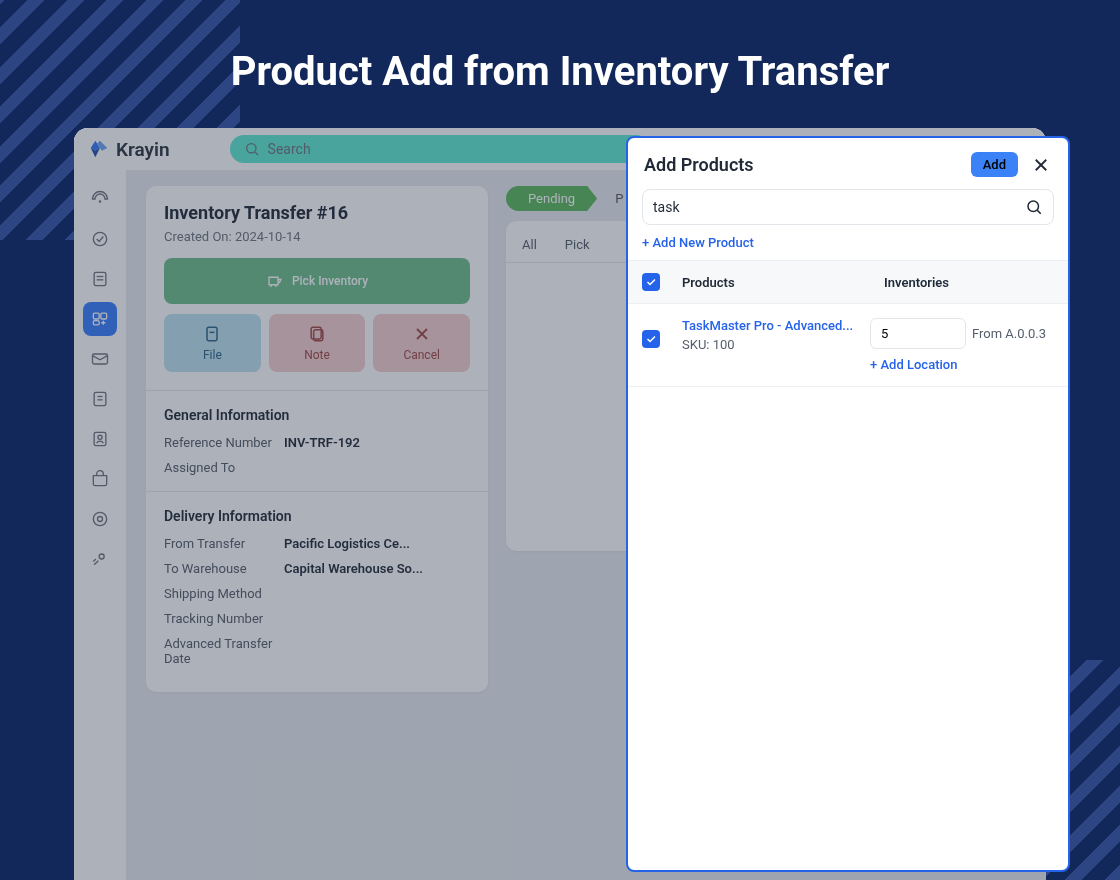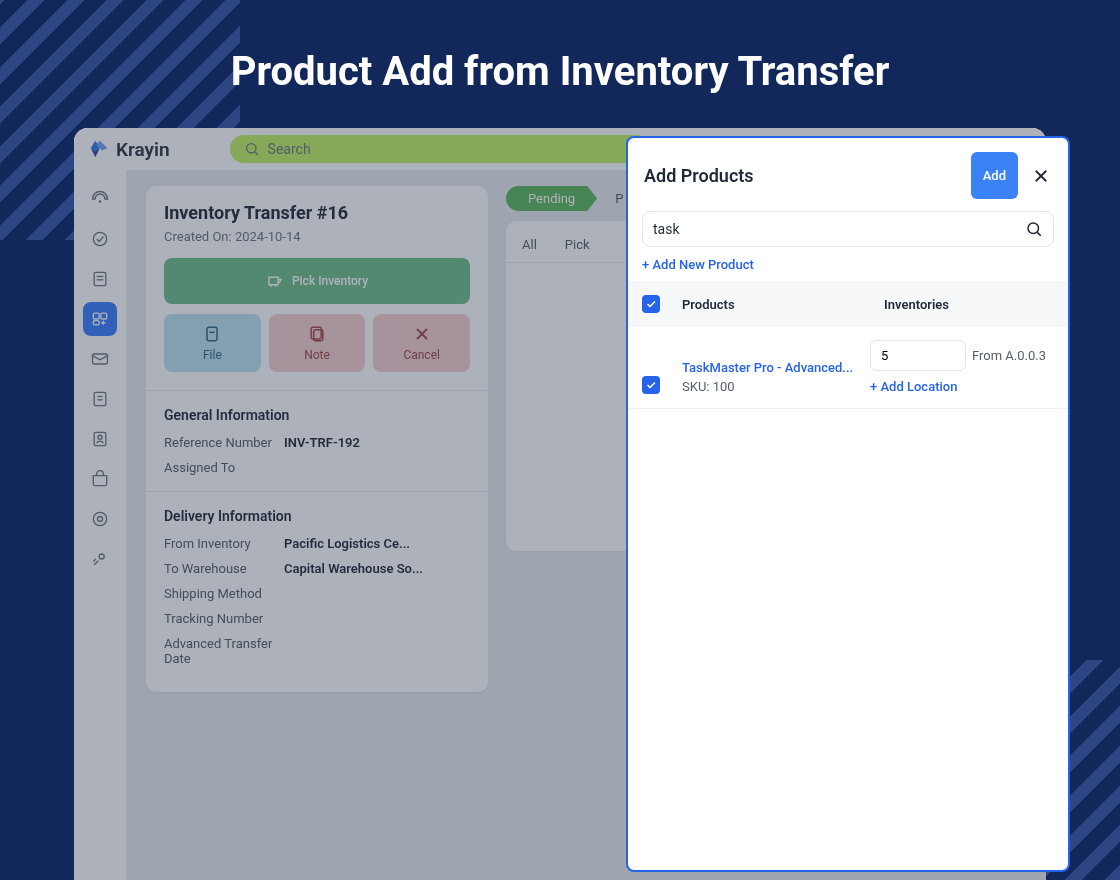--- a/index.html
+++ b/index.html
@@ -78,21 +78,21 @@
       gap: 6px;
       color: #2a3540;
       font-weight: 600;
       font-size: 19px;
     }
     .logo-icon svg { display: block; }
     .search-wrap {
       display: flex;
       align-items: center;
       gap: 8px;
-      background: #bef264;
+      background: #5eead4;
       border-radius: 18px;
       padding: 6px 14px;
       color: #6e7680;
       font-size: 14px;
       width: 420px;
     }
     
     .app-body {
       display: flex;
       height: calc(100% - 42px);
@@ -279,24 +279,24 @@
       font-weight: 600;
       color: #1f2937;
     }
     .modal-header-right {
       display: flex;
       align-items: center;
       gap: 12px;
     }
     .add-btn {
       background: #3b82f6;
-      color: #ffffff;
+      color: #000000;
       border: none;
       border-radius: 6px;
-      padding: 16px 12px;
+      padding: 5px 12px;
       font-size: 13px;
       font-weight: 500;
       cursor: pointer;
     }
     .close-btn {
       background: none;
       border: none;
       cursor: pointer;
       color: #1f2937;
       width: 22px;
@@ -343,21 +343,21 @@
       font-weight: 600;
       color: #1f2937;
     }
     .th-check { width: 40px; }
     .th-products { flex: 1; }
     .th-inv { width: 170px; }
     
     .table-row {
       display: flex;
       padding: 14px 14px;
-      align-items: flex-end;
+      align-items: flex-start;
       border-bottom: 1px solid #eceff3;
       font-size: 13px;
     }
     .td-check { width: 40px; padding-top: 12px; }
     .td-product { flex: 1; }
     .product-name { color: #2563eb; font-weight: 500; margin-bottom: 4px; }
     .product-sku { color: #555e6a; }
     .td-inv { width: 184px; display: flex; flex-direction: column; gap: 8px; }
     .inv-top { display: flex; align-items: center; gap: 6px; }
     .qty-input {
@@ -532,21 +532,21 @@
           <div class="info-value">INV-TRF-192</div>
         </div>
         <div class="info-row">
           <div class="info-label">Assigned To</div>
           <div class="info-value"></div>
         </div>
 
         <div class="divider"></div>
         <div class="section-title">Delivery Information</div>
         <div class="info-row">
-          <div class="info-label">From Inventory</div>
+          <div class="info-label">From Transfer</div>
           <div class="info-value">Pacific Logistics Ce...</div>
         </div>
         <div class="info-row">
           <div class="info-label">To Warehouse</div>
           <div class="info-value">Capital Warehouse So...</div>
         </div>
         <div class="info-row">
           <div class="info-label">Shipping Method</div>
           <div class="info-value"></div>
         </div>

